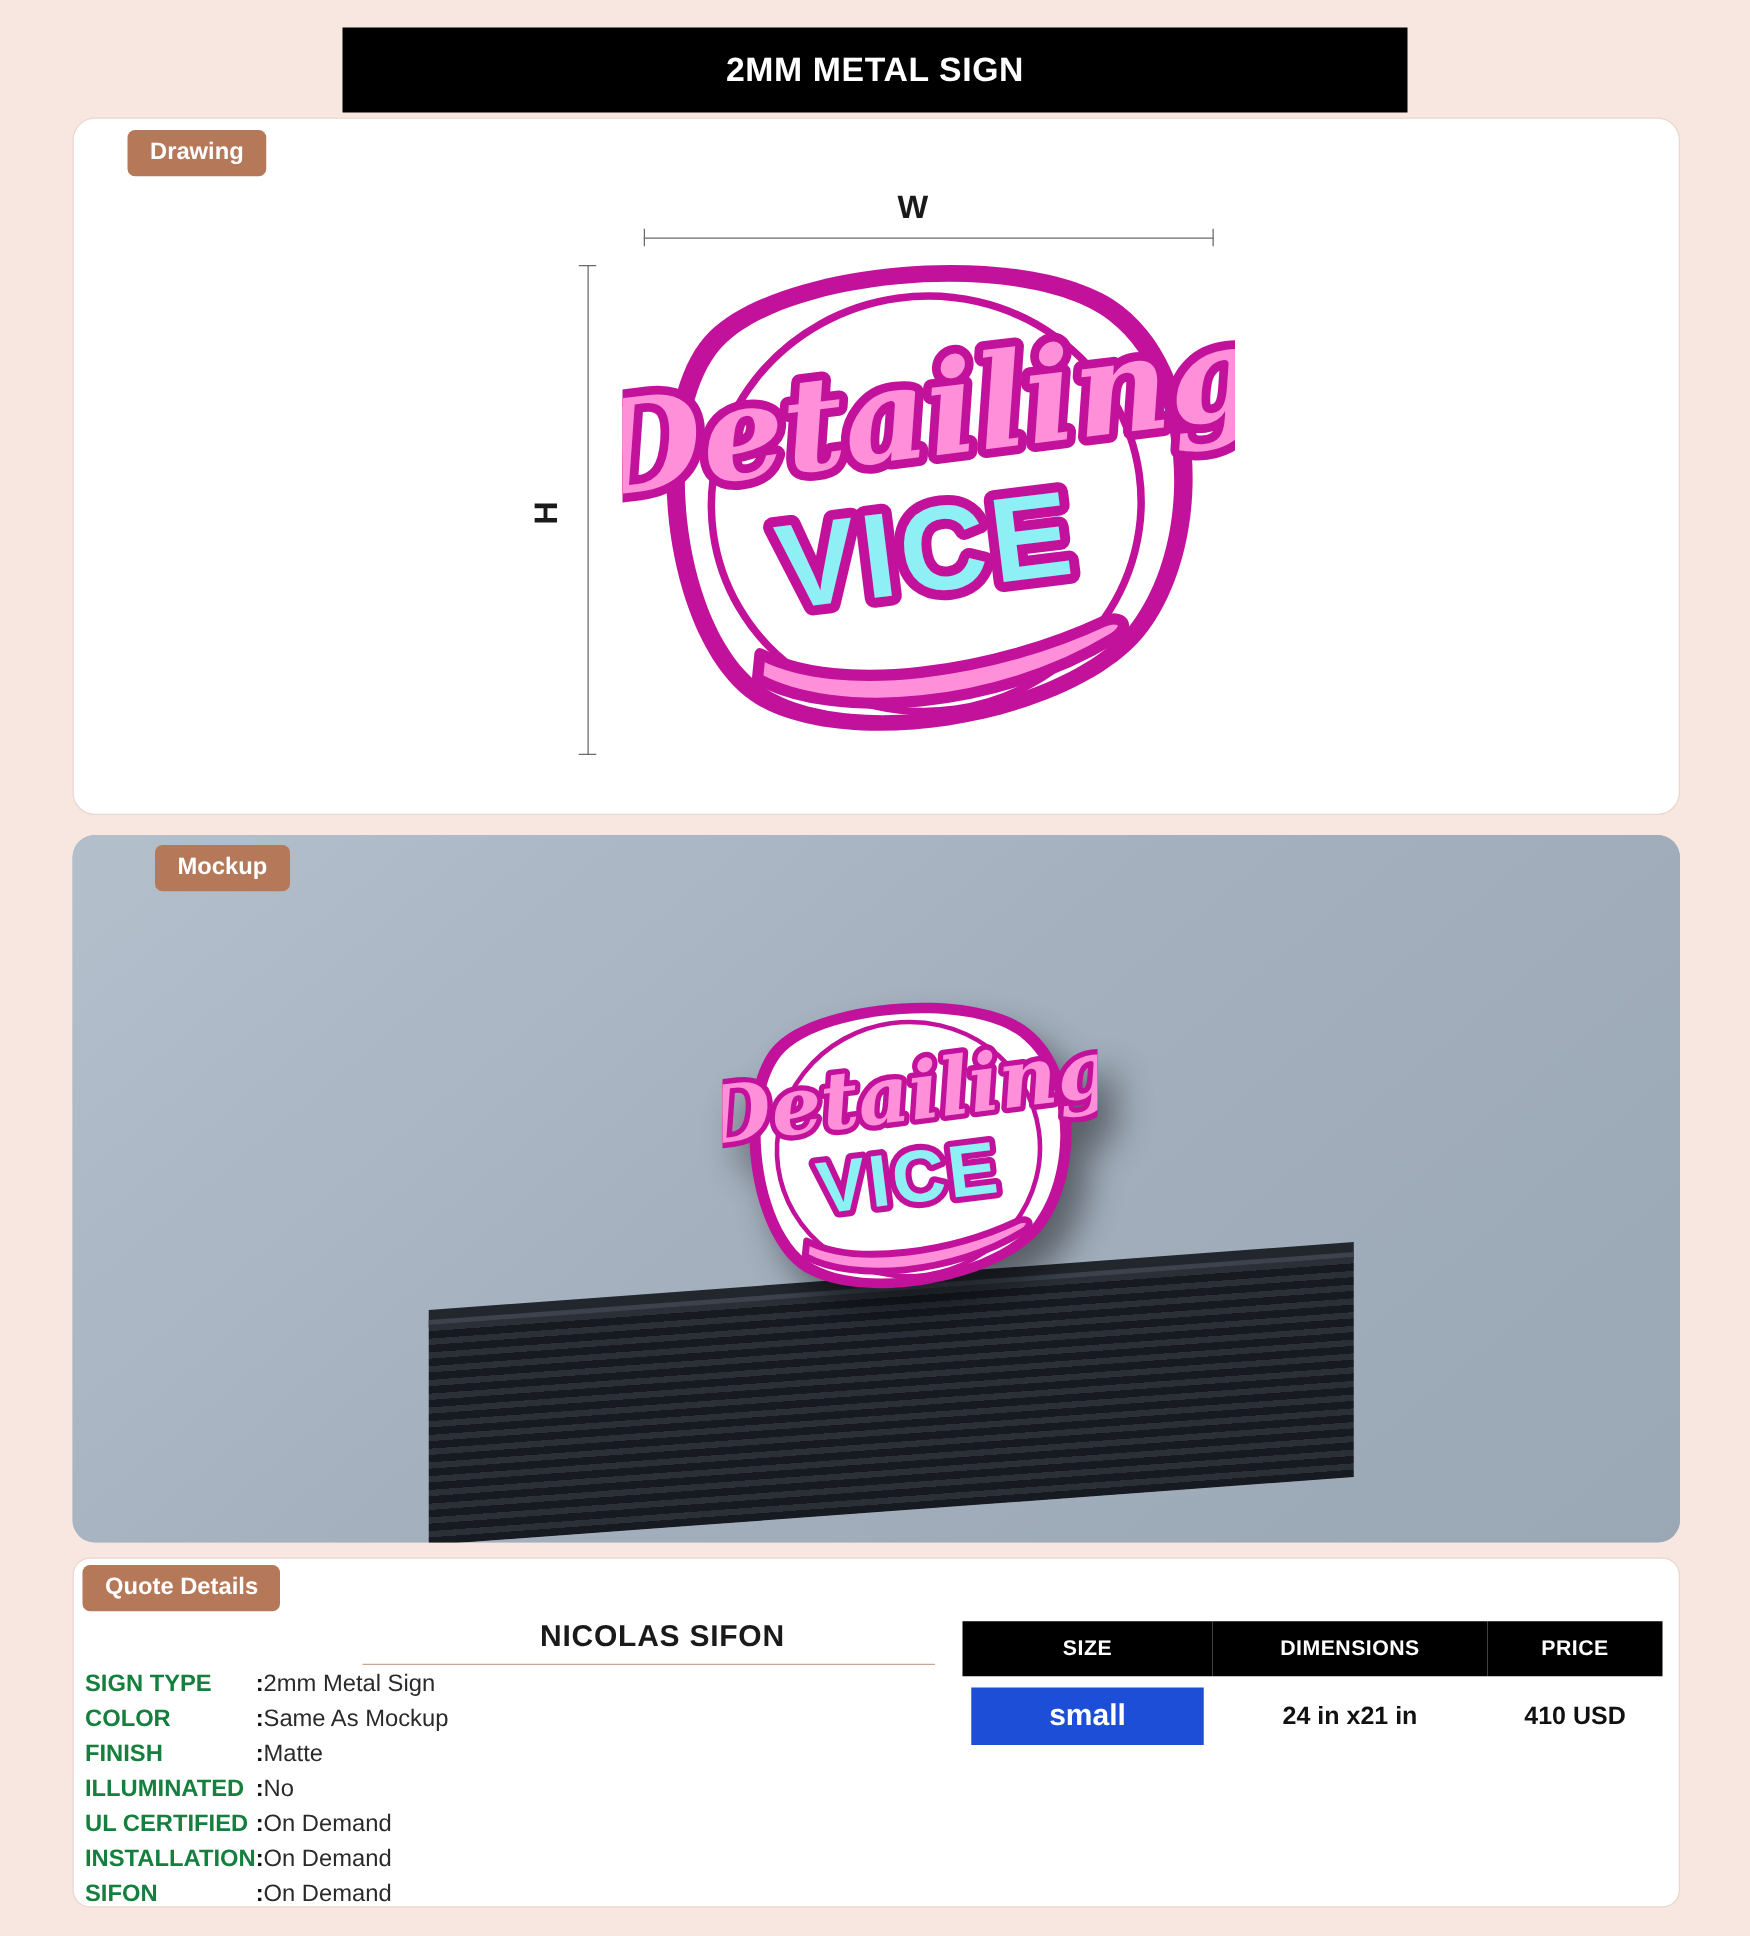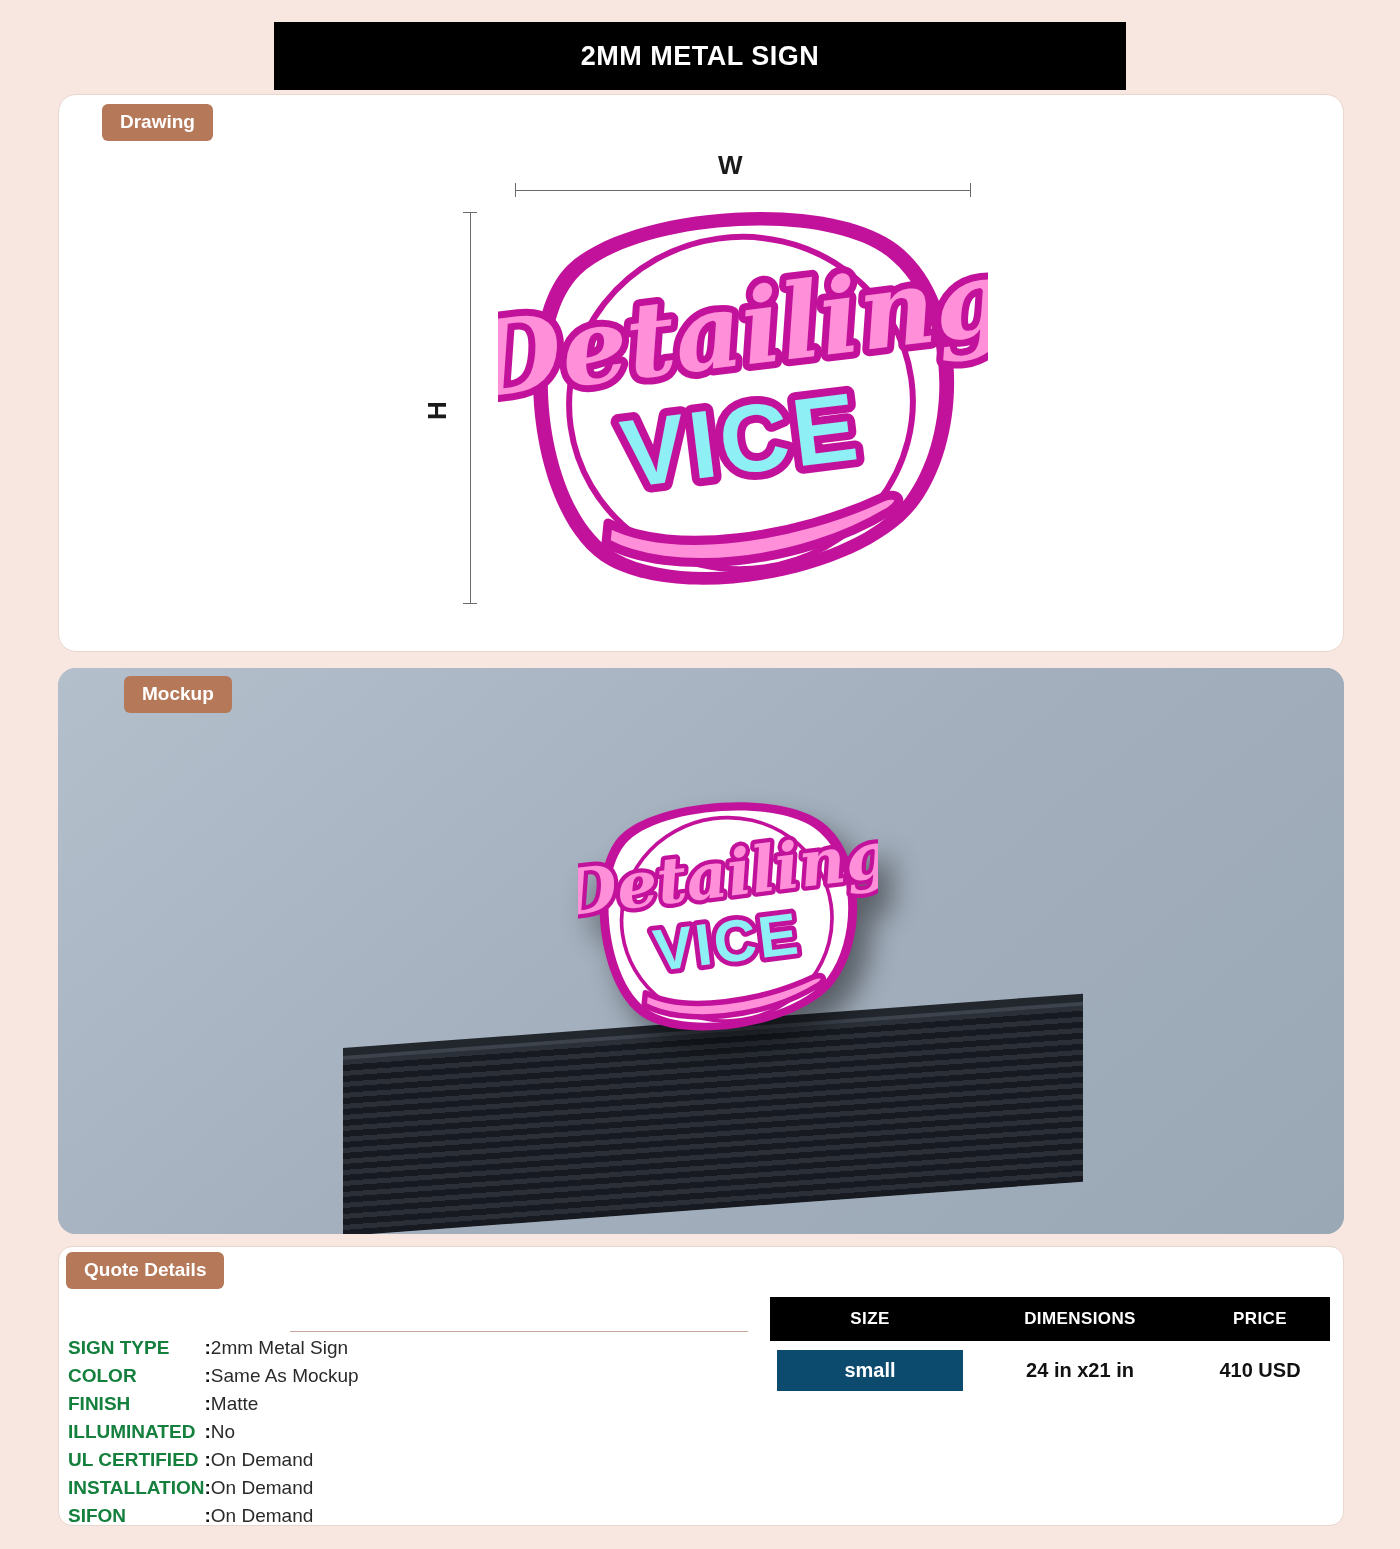--- a/index.html
+++ b/index.html
@@ -204,25 +204,25 @@
     padding: 9px 0;
     font-weight: bold;
     color: #111111;
     font-size: 20px;
   }
   .price-table tbody td.size-cell { padding: 5px 0; }
   .size-pill {
     display: block;
     width: 186px;
     margin: 4px auto;
-    background: #0c4a6e;
+    background: #1d4ed8;
     color: #ffffff;
     font-weight: bold;
     padding: 9px 0;
-    font-size: 20px;
+    font-size: 24px;
   }
   .col-size { width: 200px; }
   .col-dims { width: 220px; }
   .col-price { width: 140px; }
 </style>
 </head>
 <body>
 
 <div class="page">
 
@@ -283,20 +283,21 @@
         <text x="243" y="268" text-anchor="middle" font-family="'Liberation Sans', sans-serif" font-weight="bold" font-size="96" letter-spacing="4" fill="#8ef0f4">VICE</text>
       </g>
       <path d="M110 318 C175 352 300 332 385 292 C400 286 408 296 392 306 C300 362 170 372 108 338 Z" fill="#ff8fd8" stroke="#c2129b" stroke-width="9" stroke-linejoin="round"></path>
     </svg>
   </div>
   <div class="tab-label" id="mockup-tab">Mockup</div>
 
   <div class="card" id="quote-card"></div>
   <div class="tab-label" id="quote-tab">Quote Details</div>
 
+  <div class="customer-name">NICOLAS SIFON</div>
   <div class="name-underline"></div>
 
   <table class="spec-table">
     <tbody>
       <tr>
         <td class="spec-key">SIGN TYPE</td>
         <td class="spec-colon">:</td>
         <td class="spec-val">2mm Metal Sign</td>
       </tr>
       <tr>

